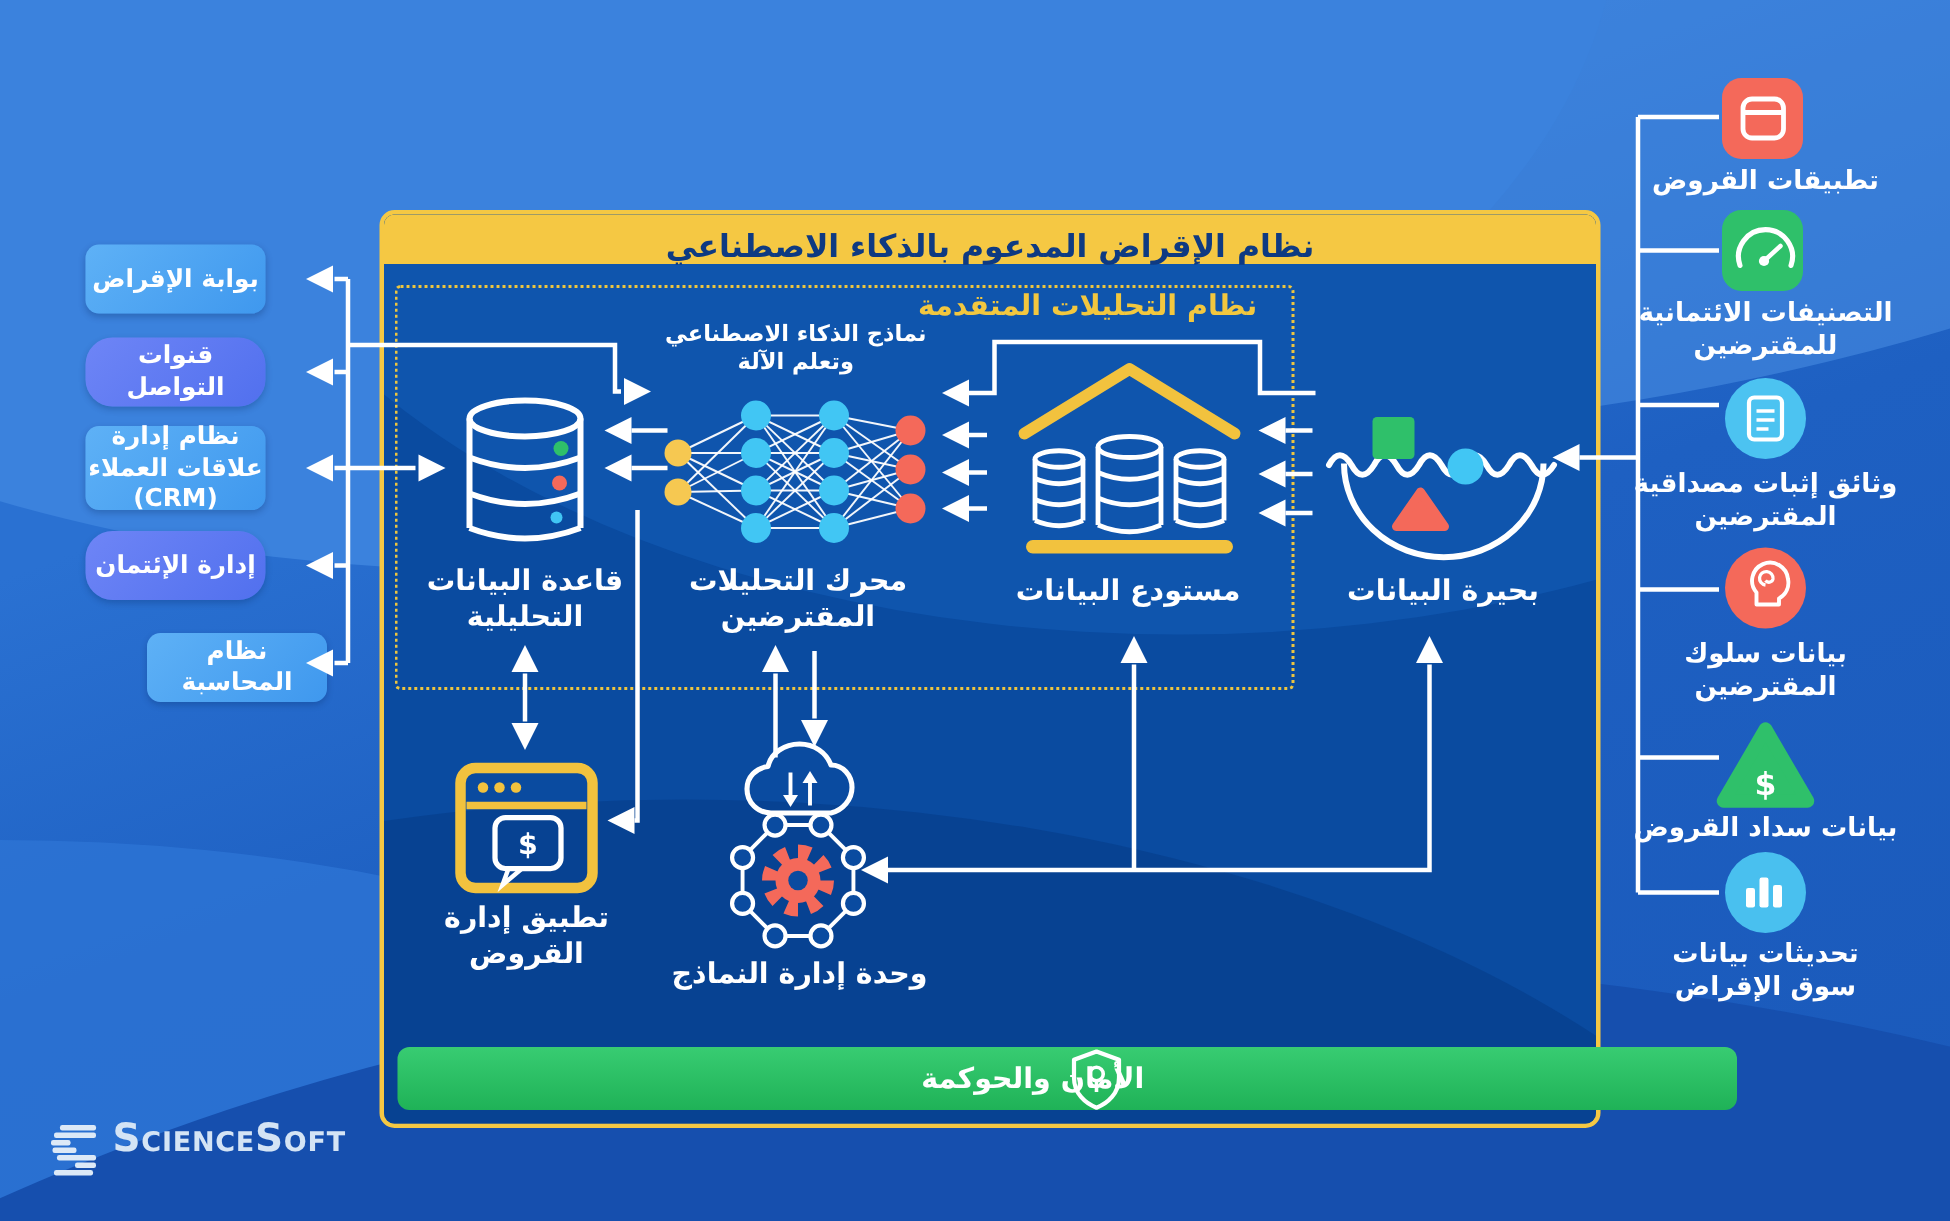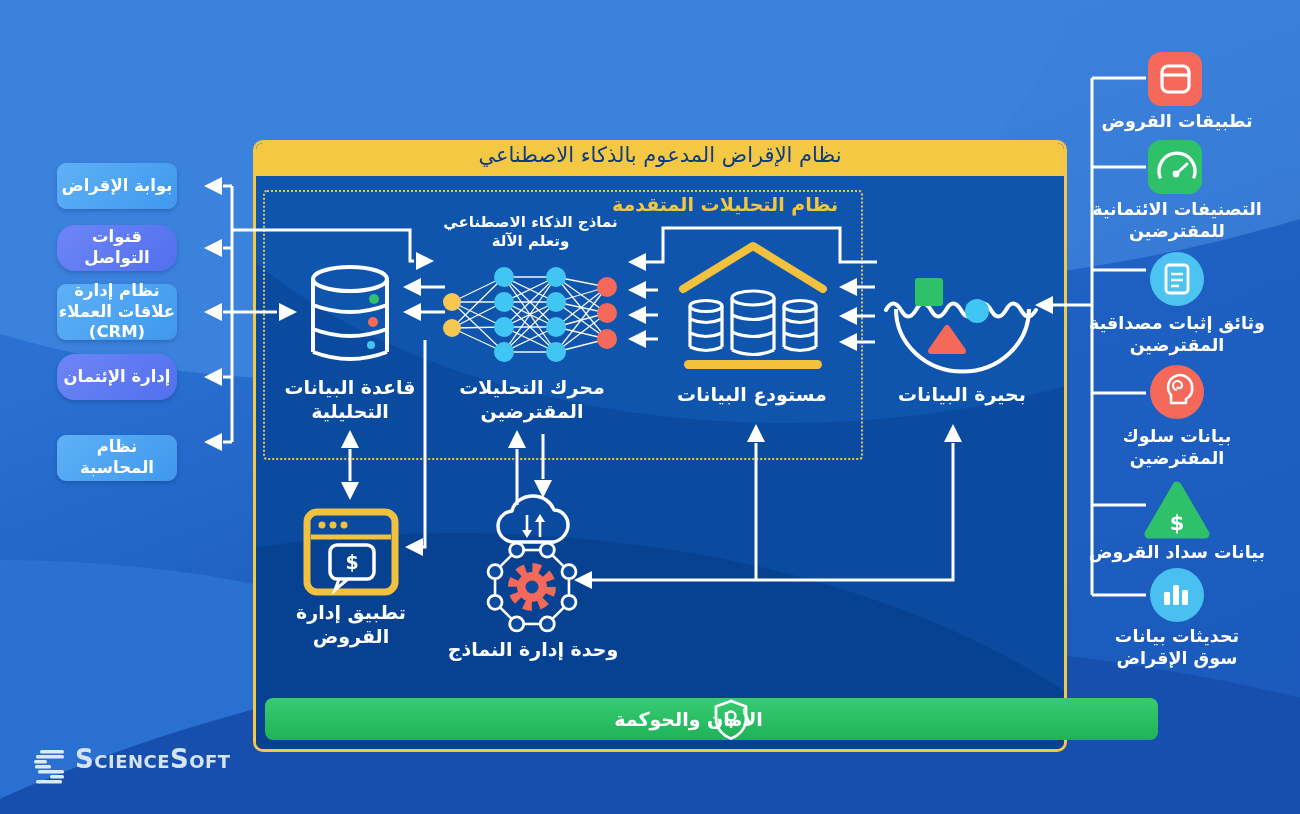--- a/index.html
+++ b/index.html
@@ -20,22 +20,22 @@
     box-sizing:border-box;border:3px solid #f5c843;border-radius:10px;
     background:#0a4ba0;overflow:hidden;
   }
   .inner-wave{position:absolute;border-radius:50%;pointer-events:none;}
   .iw1{width:1300px;height:760px;left:-120px;top:-480px;background:#0f55ad;}
   .iw2{width:1600px;height:900px;left:-600px;top:390px;background:#07418f;opacity:.85;}
 
   .title-bar{
     position:absolute;left:256px;top:143px;width:808px;height:33px;
     background:#f5c843;border-radius:7px 7px 0 0;
-    display:flex;align-items:flex-start;justify-content:center;
-    color:#0e3a82;font-weight:normal;font-size:21px;direction:rtl;
+    display:flex;align-items:flex-end;justify-content:center;
+    color:#0e3a82;font-weight:bold;font-size:21px;direction:rtl;
   }
   .dotted-box{
     position:absolute;left:263px;top:190px;width:600px;height:270px;
     box-sizing:border-box;border:2px dotted #edc53f;border-radius:4px;
   }
   .dotted-label{
     position:absolute;left:595px;top:193px;width:260px;
     color:#f2c73f;font-weight:bold;font-size:19px;text-align:center;direction:rtl;
   }
   .sys-box{
@@ -94,21 +94,21 @@
   </div>
 <div class="sys-box sys-b" style="top:225px;height:46px;">
     <span>قنوات التواصل</span>
   </div>
 <div class="sys-box sys-a" style="top:284px;height:56px;">
     <span>نظام إدارة علاقات العملاء (CRM)</span>
   </div>
 <div class="sys-box sys-b" style="top:354px;height:46px;">
     <span>إدارة الإئتمان</span>
   </div>
-<div class="sys-box sys-a" style="top:435px;height:46px;">
+<div class="sys-box sys-a" style="top:422px;height:46px;margin-left:41px;">
     <span>نظام المحاسبة</span>
   </div>
 
 <svg id="connectors" class="layer" width="1300" height="814" viewBox="0 0 1300 814">
   <g stroke="#ffffff" stroke-width="3" fill="none">
     <path d="M232,186 V442"></path>
     <path d="M232,186 H223"></path>
       <path d="M232,248 H223"></path>
       <path d="M232,312 H223"></path>
     <path d="M232,377 H223"></path>

